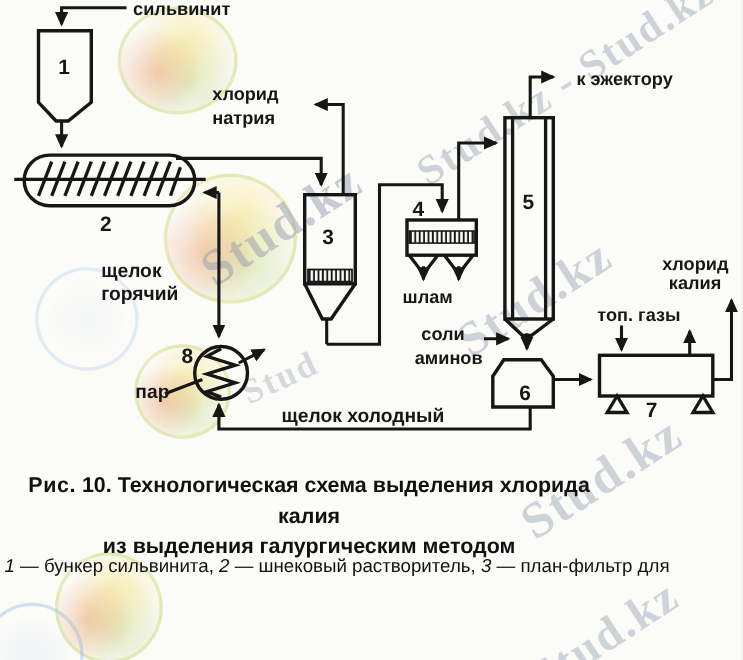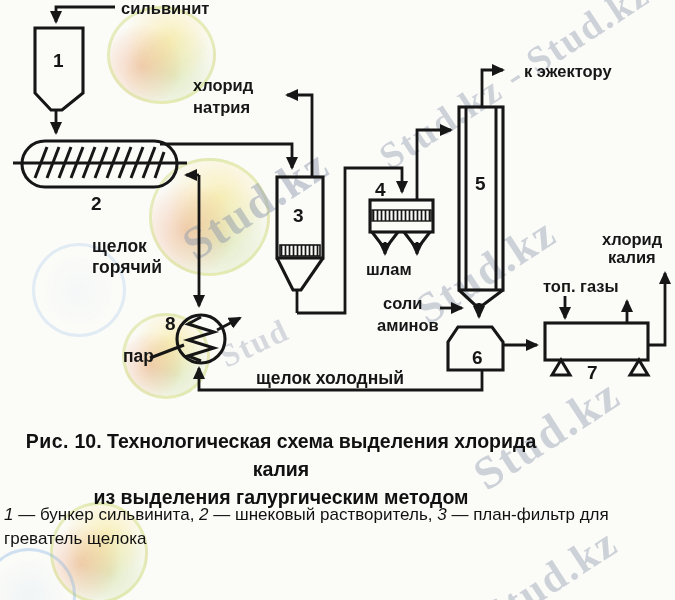--- a/index.html
+++ b/index.html
@@ -200,16 +200,15 @@
     </g>
   </svg>
 
   <div class="caption">
     <div><span class="cap-fig">Рис.</span>&nbsp;<span>10.</span>&nbsp;<span>Технологическая схема выделения хлорида калия</span></div>
     <div>из выделения галургическим методом</div>
   </div>
 
   <div class="legend">
     <div><i>1</i> — бункер сильвинита, <i>2</i> — шнековый растворитель, <i>3</i> — план-фильтр для</div>
-    <div>греватель щелока</div>
   </div>
 
 </div>
 
 </body></html>

